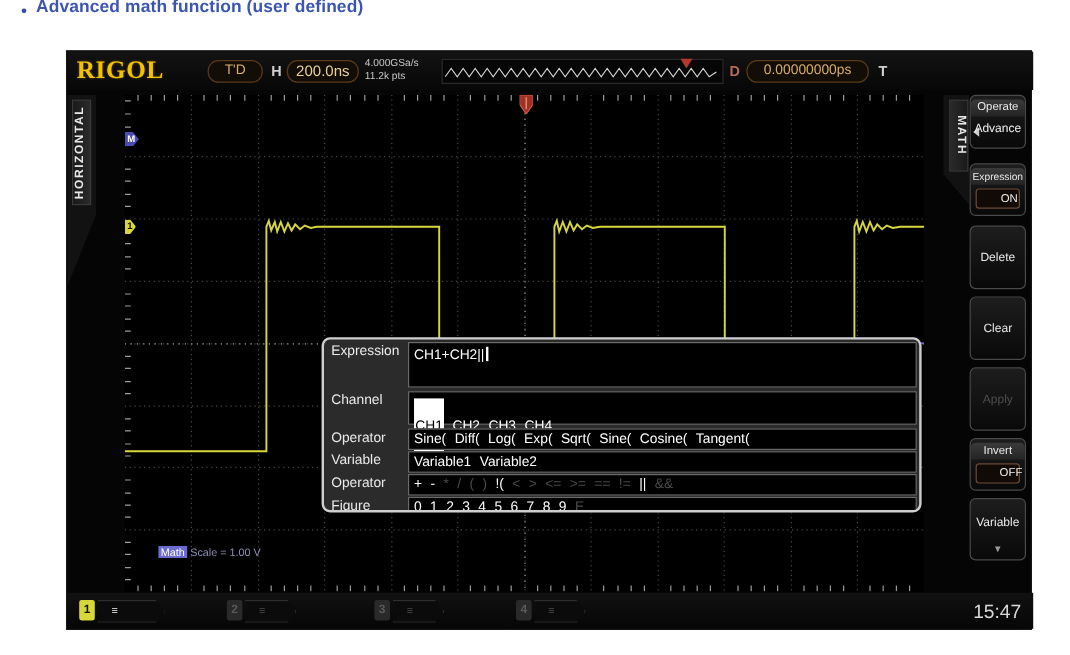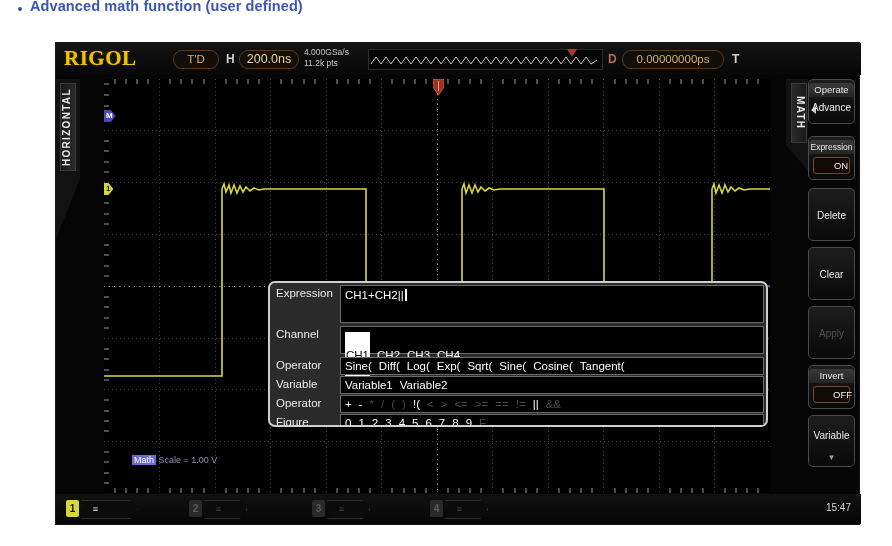--- a/index.html
+++ b/index.html
@@ -73,21 +73,21 @@
           background:linear-gradient(#111,#060606);}
   .chan{position:absolute;top:6px;height:18px;}
   .cnum{position:absolute;left:0;top:0;width:13px;height:17px;line-height:17px;
         text-align:center;font-size:10px;font-weight:bold;border-radius:2px;}
   .cpill{position:absolute;left:15px;top:0;height:17px;line-height:17px;
         padding:0 12px 0 8px;font-size:11px;border:1px solid #2e2e2e;
         background:#0b0b0b;
         clip-path:polygon(0 0,calc(100% - 8px) 0,100% 50%,calc(100% - 8px) 100%,0 100%,6px 50%);}
   .coupl{display:inline-block;width:11px;text-align:center;font-size:9px;
         vertical-align:1px;}
-  #clock{position:absolute;right:10px;top:8px;color:#d8d8d8;font-size:10px;}
+  #clock{position:absolute;right:10px;top:8px;color:#d8d8d8;font-size:16px;}
 
   
   #wave{position:absolute;left:0;top:0;}
 
   
   .lmark{position:absolute;height:12px;line-height:12px;font-size:8px;
          font-weight:bold;padding:0 3px 0 2px;color:#fff;
          clip-path:polygon(0 0,calc(100% - 5px) 0,100% 50%,calc(100% - 5px) 100%,0 100%);}
   .mathlbl{position:absolute;font-size:9px;color:#8f8fb8;white-space:nowrap;}
   .mathtag{display:inline-block;background:#6a6ad0;color:#fff;padding:0 2px;}

